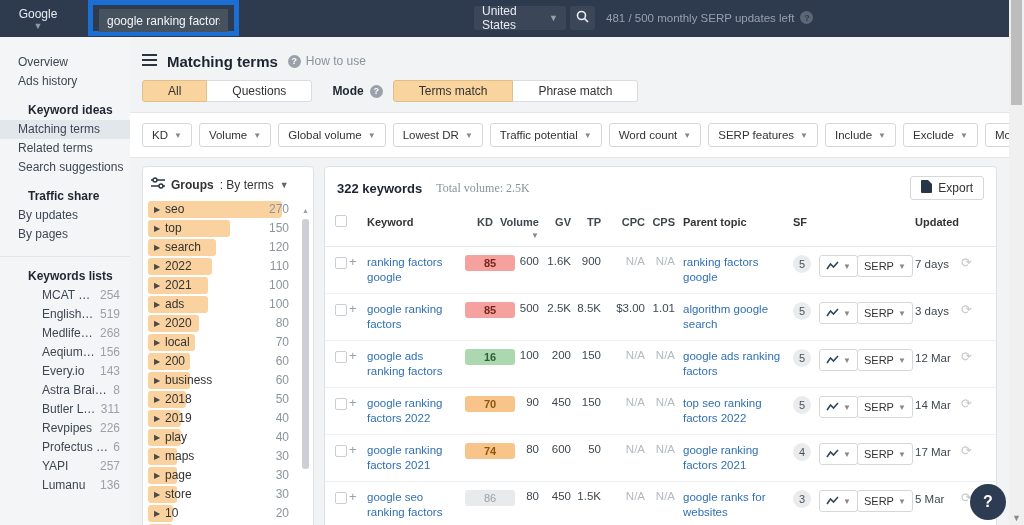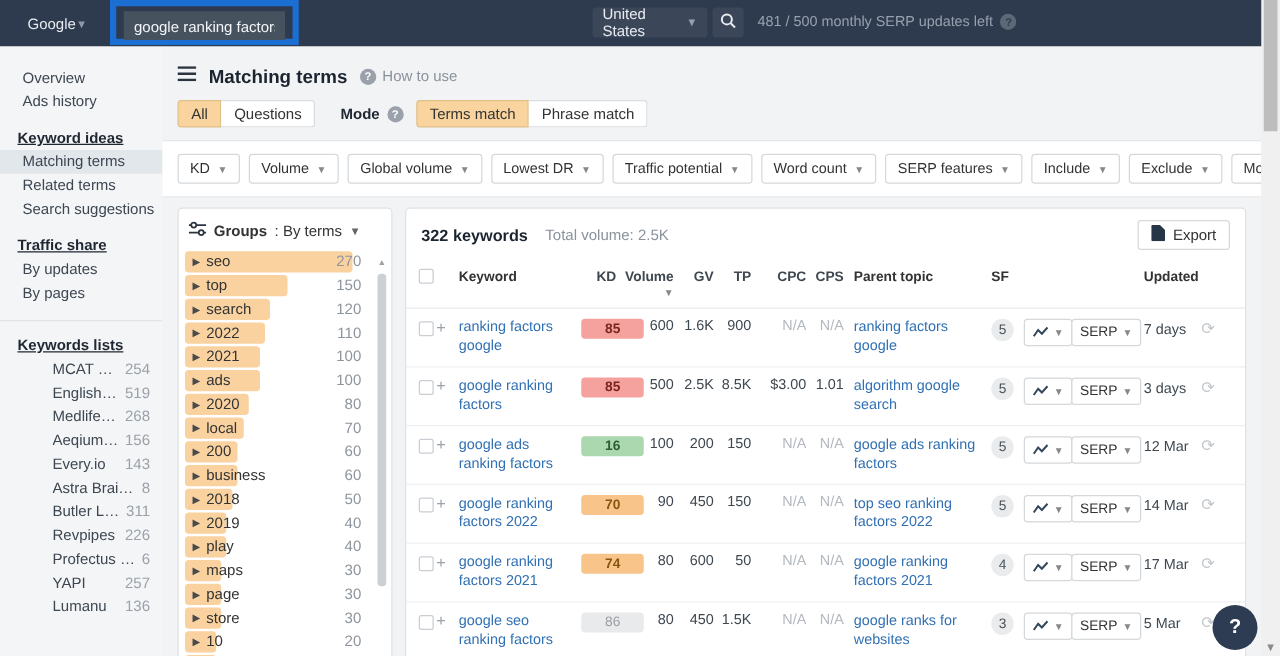--- a/index.html
+++ b/index.html
@@ -2,51 +2,51 @@
 <html><head>
 <meta charset="utf-8">
 <style>
   * { margin:0; padding:0; box-sizing:border-box; }
   html,body { width:1024px; height:525px; overflow:hidden; }
   body { font-family:"Liberation Sans", sans-serif; background:#f0f1f3; position:relative; }
   .screen { width:1024px; height:525px; position:relative; overflow:hidden; }
 
   
   .topbar { position:absolute; left:0; top:0; width:1024px; height:37px; background:#2e3a4e; z-index:5; }
-  .engine-select { position:absolute; left:18px; top:7px; width:78px; height:23px; color:#e8ecf1; font-size:12px; display:flex; align-items:center; padding:0 6px 0 4px; cursor:pointer; }
+  .engine-select { position:absolute; left:0; top:7px; width:78px; height:23px; color:#e8ecf1; font-size:12px; display:flex; align-items:center; padding:0 6px 0 4px; cursor:pointer;flex-direction:column; }
   .engine-select .caret { color:#8d98a6; font-size:9px; }
   .query-highlight { position:absolute; left:88px; top:0; width:151px; height:36px; border:5px solid #1b6ed2; z-index:6; }
   .query-input { position:absolute; left:6px; top:4px; width:129px; height:23px; background:#47525f; border:none; outline:none; color:#f2f4f6; font-size:12px; padding:0 8px; font-family:"Liberation Sans", sans-serif; }
   .country-select { position:absolute; left:474px; top:6px; width:92px; height:24px; background:#3b4759; border-radius:3px; color:#e8ecf1; font-size:12px; display:flex; align-items:center; justify-content:space-between; padding:0 8px; cursor:pointer; }
   .country-select .caret { color:#97a1ae; font-size:9px; }
   .search-btn { position:absolute; left:570px; top:6px; width:25px; height:24px; background:#3b4759; border:none; border-radius:3px; display:flex; align-items:center; justify-content:center; cursor:pointer; }
   .quota { position:absolute; left:606px; top:11px; color:#97a1ae; font-size:11.5px; display:flex; align-items:center; gap:6px; }
   .quota-info { width:13px; height:13px; border-radius:50%; background:#5d6876; color:#2e3a4e; font-size:9px; font-weight:bold; display:inline-flex; align-items:center; justify-content:center; }
 
   
   .sidebar { position:absolute; left:0; top:37px; width:130px; height:488px; background:#f4f5f6; overflow:hidden; }
   .side-nav { padding-top:16px; }
   .side-item { height:19px; line-height:19px; padding-left:18px; font-size:12px; color:#3d4752; cursor:pointer; white-space:nowrap; }
   .side-item.selected { background:#e2e7ec; }
-  .side-header { height:19px; line-height:19px; padding-left:14px; font-size:12px; font-weight:bold; color:#1f2733; margin-top:10px; white-space:nowrap;text-decoration:underline; }
+  .side-header { height:19px; line-height:19px; padding-left:28px; font-size:12px; font-weight:bold; color:#1f2733; margin-top:10px; white-space:nowrap; }
   .side-divider { height:1px; background:#e2e4e7; margin:12px 0 2px 0; }
   .side-list-row { height:19px; line-height:19px; padding:0 10px 0 18px; font-size:12px; display:flex; justify-content:space-between; cursor:pointer; }
   .side-list-row .lbl { color:#3d4752; overflow:hidden; text-overflow:ellipsis; white-space:nowrap;margin-left:24px; }
   .side-list-row .cnt { color:#9aa1a9; margin-left:4px; }
 
   
   .main { position:absolute; left:130px; top:37px; width:879px; height:488px; background:#f2f3f4; }
   .main-header { padding:12px 0 0 12px; }
   .title-row { display:flex; align-items:center; gap:10px; height:24px; }
   .page-title { font-size:15px; font-weight:bold; color:#1c2430; }
   .help-link { display:flex; align-items:center; gap:5px; color:#8a929c; font-size:12px; cursor:pointer; }
   .qicon { width:13px; height:13px; border-radius:50%; background:#9aa1ab; color:#fff; font-size:9px; font-weight:bold; display:inline-flex; align-items:center; justify-content:center; }
   .tabs-row { display:flex; align-items:center; margin-top:7px; height:22px; }
   .tab-group { display:flex; }
-  .tab-btn { height:22px; padding:0 10px; font-size:12px; color:#333; background:#fff; border:1px solid #d9dde0; display:flex; align-items:center; cursor:pointer; }
+  .tab-btn { height:22px; padding:0 25px; font-size:12px; color:#333; background:#fff; border:1px solid #d9dde0; display:flex; align-items:center; cursor:pointer; }
   .tab-btn:first-child { border-radius:3px 0 0 3px; }
   .tab-btn:last-child { border-radius:0 3px 3px 0; border-left:none; }
   .tab-btn.selected { background:#f9d49e; border-color:#dfc089; }
   .mode-label { font-size:12px; font-weight:bold; color:#1f2733; margin:0 6px 0 20px; }
   .mode-info { margin-right:10px; }
 
   .filterbar { margin-top:10px; background:#fff; border-top:1px solid #e4e6e8; border-bottom:1px solid #e4e6e8; padding:10px 0 10px 12px; display:flex; gap:7px; align-items:center; white-space:nowrap; overflow:hidden; }
   .chip { height:24px; background:#fff; border:1px solid #d4d8db; border-radius:3px; padding:0 9px; font-size:11.5px; color:#333; display:inline-flex; align-items:center; gap:6px; cursor:pointer; }
   .chip .caret { color:#888; font-size:8px; }
 
@@ -64,21 +64,21 @@
   .grp .lbl { position:absolute; left:22px; top:0; color:#333; }
   .grp .cnt { position:absolute; right:24px; top:0; color:#8d949c; }
   .grp-scroll { position:absolute; right:3px; top:40px; width:9px; height:320px; }
   .grp-scroll .up { color:#9aa1a9; font-size:7px; text-align:center; display:block; }
   .grp-scroll .thumb { position:absolute; top:12px; left:1px; width:7px; height:250px; background:#ccd0d4; border-radius:3px; }
 
   
   .table-card { flex:1; margin-left:10px; background:#fff; border:1px solid #dfe2e5; border-radius:4px; height:372px; overflow:hidden; }
   .table-head { display:flex; align-items:center; padding:9px 12px; }
   .kw-count { font-size:13px; font-weight:bold; color:#1c2430; }
-  .total-volume { font-size:12px; color:#8a929c; margin-left:14px; }
+  .total-volume { font-size:12px; color:#8a929c; margin-left:14px;font-family:Liberation Serif, serif; }
   .export-btn { margin-left:auto; height:24px; border:1px solid #d4d8db; background:#fff; border-radius:3px; padding:0 10px; font-size:12px; color:#333; display:flex; align-items:center; gap:6px; cursor:pointer; }
 
   .tgrid { display:grid; grid-template-columns:14px 18px 98px 30px 46px 32px 30px 44px 30px 116px 26px 38px 58px 46px 14px; align-items:start; padding:0 0 0 10px; }
   .thead { border-bottom:1px solid #e7e9eb; padding-top:4px; padding-bottom:6px; font-size:11px; font-weight:bold; color:#333; }
   .thead .hc { padding-top:3px; }
   .thead .num { text-align:right; }
   .thead .vol-caret { color:#888; font-size:8px; }
   .trow { border-bottom:1px solid #edeff1; padding-top:8px; padding-bottom:8px; min-height:37px; font-size:11.5px; }
   .cb { width:12px; height:12px; border:1px solid #c9ced4; border-radius:2px; background:#fff; margin-top:2px; cursor:pointer; }
   .plus { color:#9aa1a9; font-size:13px; line-height:13px; cursor:pointer; }

